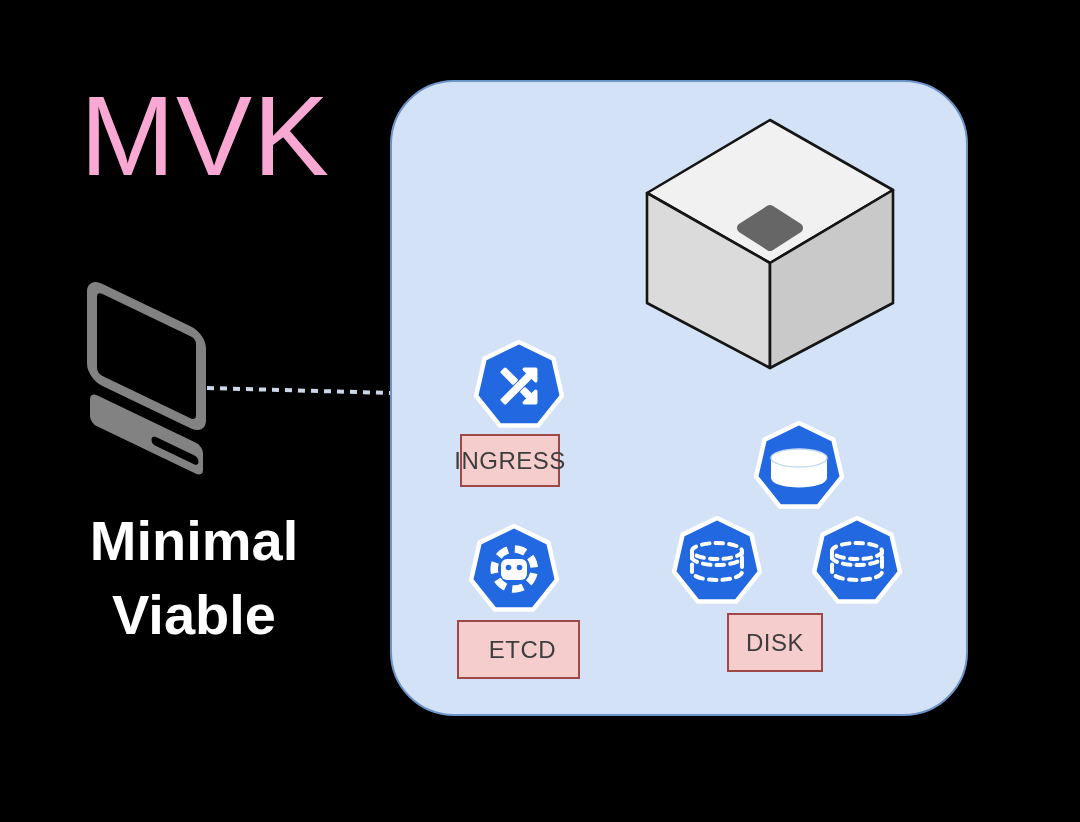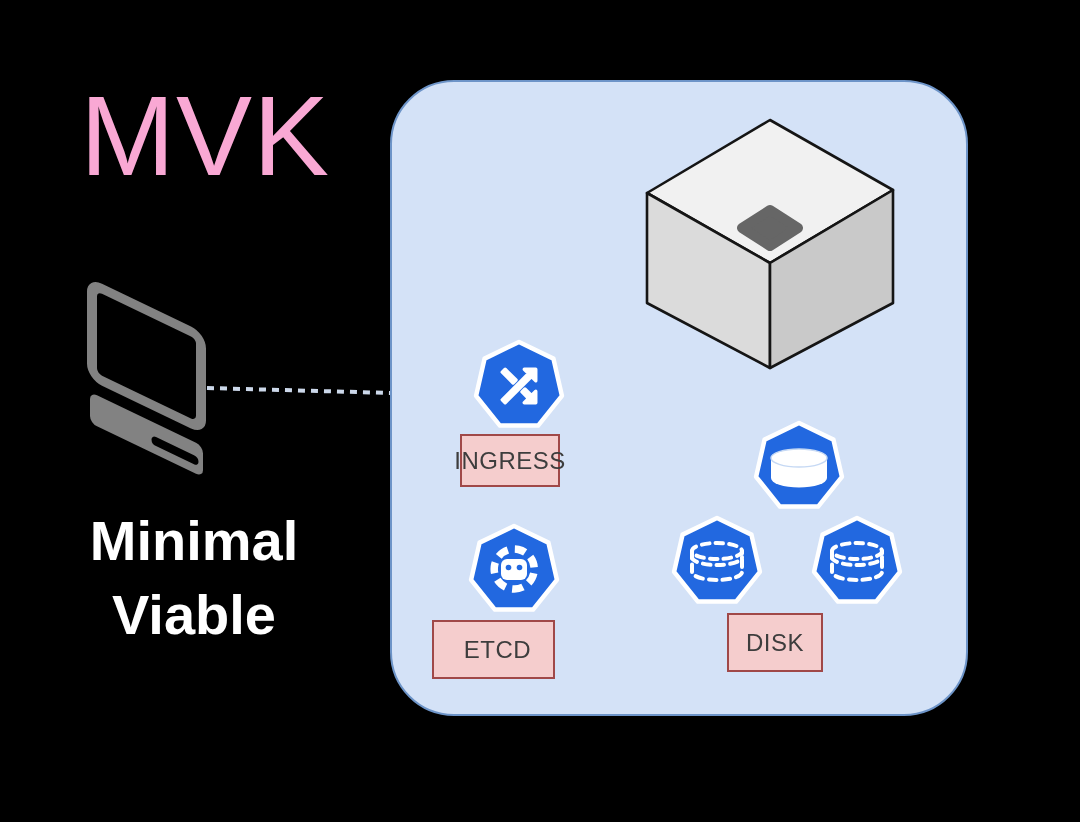--- a/index.html
+++ b/index.html
@@ -41,21 +41,21 @@
   .tag{
     background:#f5cdcd;
     border:2px solid #a04848;
     color:#3d3d3d;
     display:flex;align-items:center;justify-content:center;
     font-size:24px;
     box-sizing:border-box;
     letter-spacing:0.5px;
   }
   #tag-ingress{left:460px;top:434px;width:100px;height:53px;}
-  #tag-etcd{left:432px;top:620px;width:123px;height:59px;padding-left:8px;}
+  #tag-etcd{left:457px;top:620px;width:123px;height:59px;padding-left:8px;}
   #tag-disk{left:727px;top:613px;width:96px;height:59px;}
   svg{display:block;}
 </style>
 </head>
 <body>
 
 <div class="abs" id="mvk-title">MVK</div>
 
 <svg class="abs" style="left:70px;top:270px" width="145" height="225" viewBox="0 0 145 225">
   <g transform="translate(20,10) skewY(25.6)">

